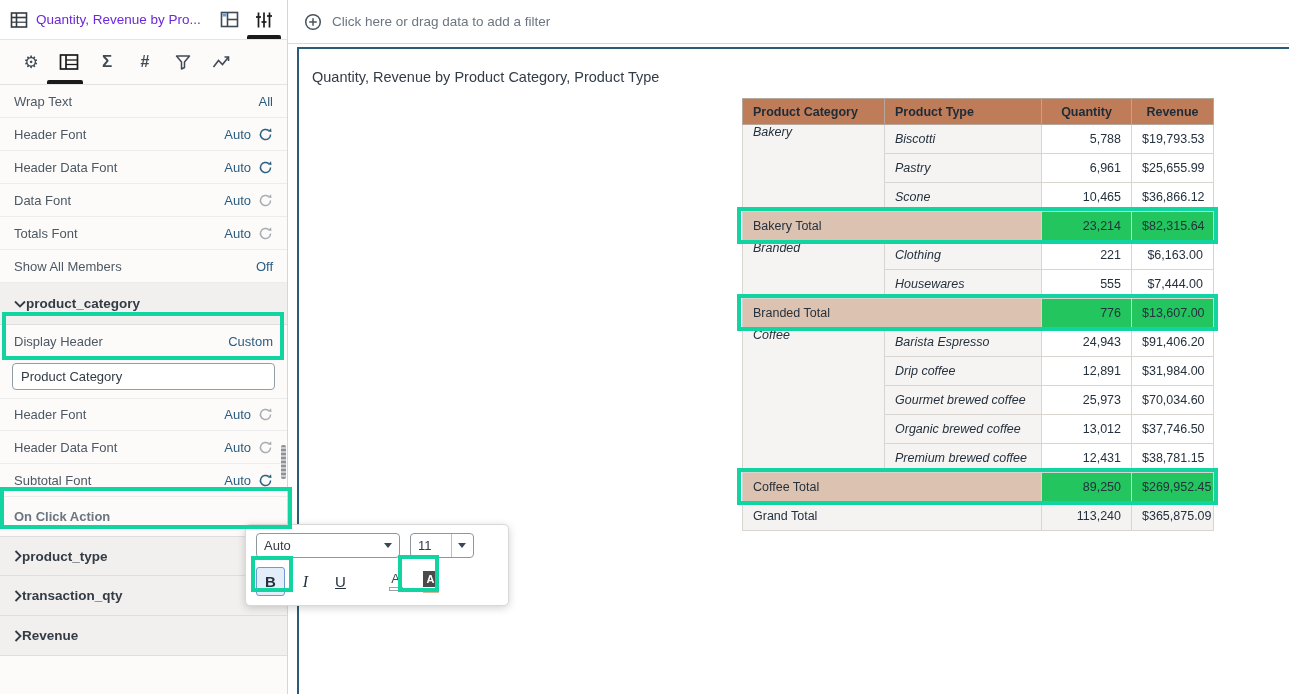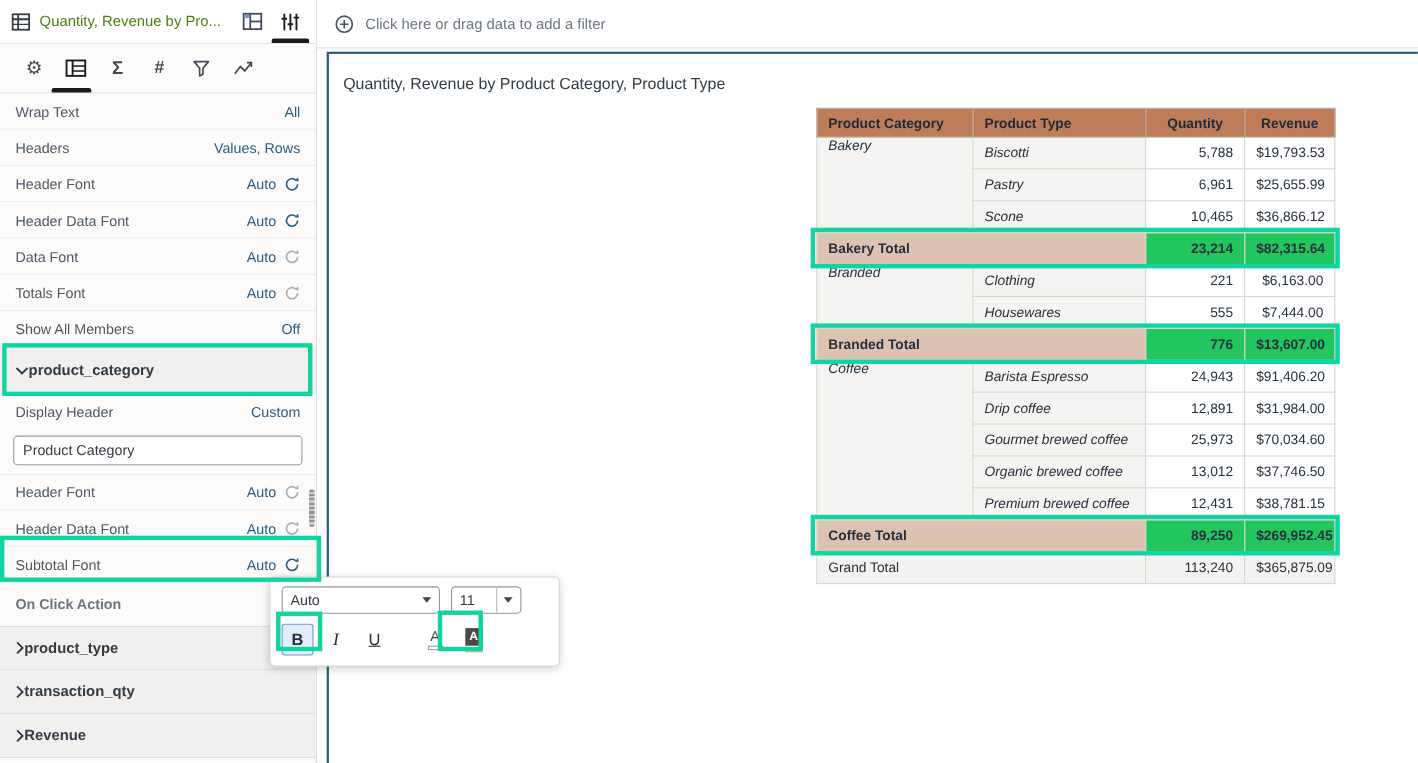--- a/index.html
+++ b/index.html
@@ -12,21 +12,21 @@
   
   .left-panel {
     position:absolute; left:0; top:0; width:288px; height:694px;
     background:#fcfbfa; border-right:1px solid #d6d6d6;
   }
   .panel-header {
     height:40px; display:flex; align-items:center; padding:0 10px;
     border-bottom:1px solid #e4e4e4; position:relative; background:#fff;
   }
   .panel-title {
-    font-size:13.5px; color:#4d7c0f; margin-left:8px; flex:1;
+    font-size:13.5px; color:#6d28d9; margin-left:8px; flex:1;
     white-space:nowrap; overflow:hidden;
   }
   .hdr-icons { display:flex; align-items:center; gap:16px; padding-right:4px; }
   .hdr-underline { position:absolute; right:6px; bottom:0; width:34px; height:4px; background:#1a1a1a; border-radius:2px 2px 0 0; }
   .panel-tabs {
     height:45px; display:flex; align-items:center; gap:0;
     border-bottom:1px solid #e4e4e4; position:relative; padding:0 12px; background:#fcfbfa;
   }
   .tab-icon { width:38px; height:34px; display:flex; align-items:center; justify-content:center; font-size:17px; color:#3f4a55; cursor:pointer; }
   .tab-underline { position:absolute; left:47px; bottom:0; width:36px; height:4px; background:#1a1a1a; border-radius:2px 2px 0 0; }
@@ -77,21 +77,21 @@
   table.viz th {
     background:#bf7c59; color:#1d2b38; font-weight:700; height:26px;
     border-color:#b5a79b;
   }
   th.h-left { text-align:left; }
   th.h-center { text-align:center; }
   table.viz td { height:29px; }
   .cell-member { background:#f5f4f3; font-style:italic; }
   .cell-cat { background:#f5f4f3; font-style:italic; vertical-align:top; padding-top:7px; }
   .cell-num { background:#fff; text-align:right; padding-right:12px; }
-  tr.subtotal td { background:#dcc2b0; font-weight:700; font-style:normal; }
+  tr.subtotal td { background:#dcc2b0; font-weight:400; font-style:normal; }
   tr.subtotal .cell-num { background:#22c55e; }
   tr.grand td { background:#f4f3f2; font-weight:400; }
   tr.grand .cell-num { background:#f4f3f2; }
   
   .gframe { position:absolute; border:4px solid #12d4a0; pointer-events:none; z-index:30; }
   
   .font-popup {
     position:absolute; left:245px; top:524px; width:264px;
     background:#fff; border:1px solid #d8d8d8; border-radius:5px;
     box-shadow:0 2px 8px rgba(0,0,0,0.18); z-index:20; padding:8px 10px 9px 10px;
@@ -186,24 +186,20 @@
             <polyline points="1.5,13 6.5,6.5 10.5,10.5 16.5,3" fill="none" stroke="#3f4a55" stroke-width="1.6"></polyline>
             <polyline points="12.5,3 16.5,3 16.5,7" fill="none" stroke="#3f4a55" stroke-width="1.6"></polyline>
           </svg>
       </span>
       <span class="tab-underline"></span>
     </div>
 
     <div class="prop-row">
       <span class="prop-label">Wrap Text</span>
       <span class="prop-value">All</span>
-    </div>
-    <div class="prop-row">
-      <span class="prop-label">Headers</span>
-      <span class="prop-value">Values, Rows</span>
     </div>
     <div class="prop-row">
       <span class="prop-label">Header Font</span>
       <span class="prop-value">
           <span>Auto</span>
         <span class="reset-blue">
             <svg width="15" height="15" viewBox="0 0 16 16">
               <path d="M13.4 8a5.4 5.4 0 1 1-1.9-4.1" fill="none" stroke="currentColor" stroke-width="1.6"></path>
               <path d="M13.9 1.3l.5 3.9-3.9-.5z" fill="currentColor"></path>
             </svg>

